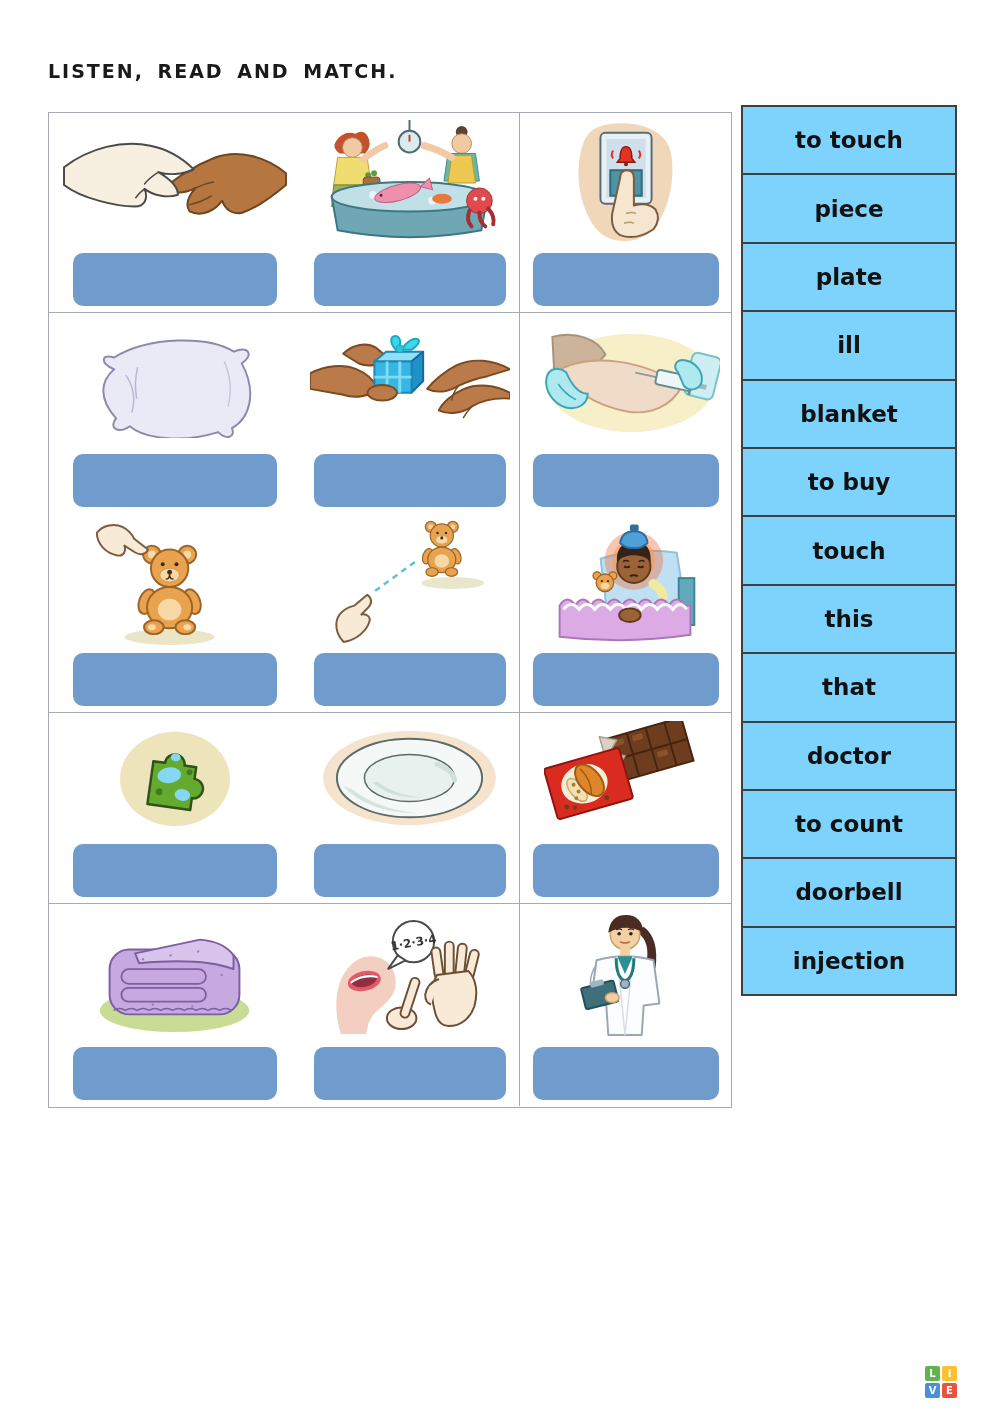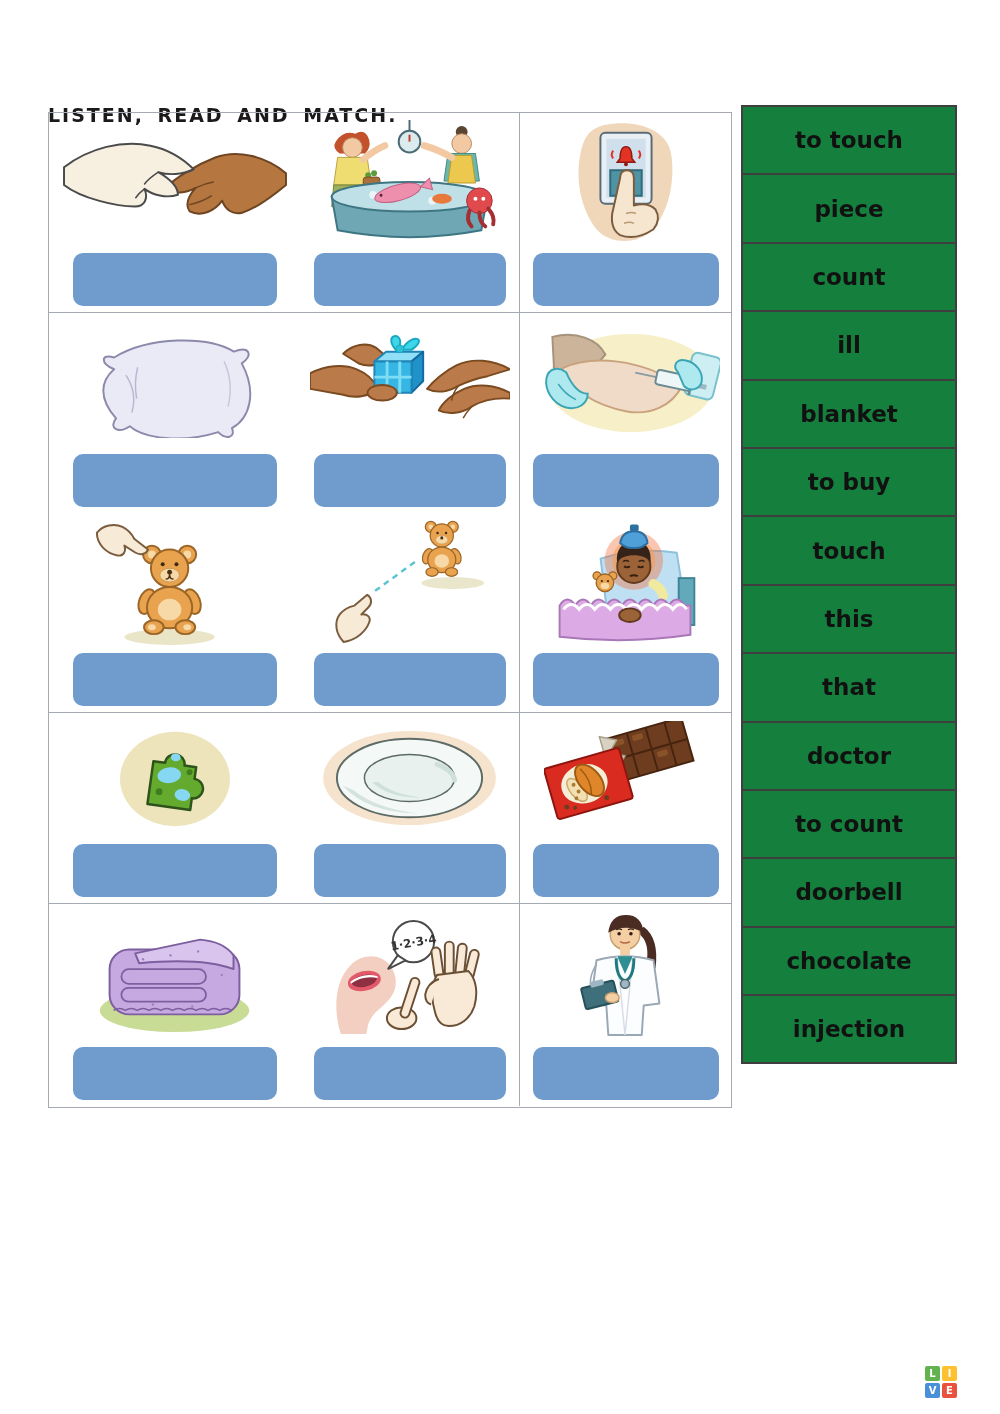--- a/index.html
+++ b/index.html
@@ -5,42 +5,42 @@
   :root{
     --answer:#6f9ccd;
     --line:#a6aab2;
     --wordborder:#3f3f3f;
     --logo:#17356b;
   }
   *{margin:0;padding:0;box-sizing:border-box;}
   body{background:#fff;font-family:"DejaVu Sans","Liberation Sans",sans-serif;}
   .page{position:relative;width:1000px;height:1414px;background:#fff;margin:0 auto;overflow:hidden;}
   .title{position:absolute;left:48px;top:60px;font-size:19px;font-weight:bold;color:#1a1a1a;
-         letter-spacing:2px;word-spacing:5px;margin-top:44px;}
+         letter-spacing:2px;word-spacing:5px;}
   
   .grid{position:absolute;left:48px;top:112px;width:684px;height:996px;border:1px solid var(--line);}
   .band{display:flex;width:100%;}
   .b1{height:200px;border-bottom:1px solid var(--line);}
   .b2{height:400px;border-bottom:1px solid var(--line);}
   .b3{height:191px;border-bottom:1px solid var(--line);}
   .b4{height:202px;}
   .col{display:flex;flex-direction:column;}
   .c1{width:252px;}
   .c2{width:218px;}
   .c3{width:212px;border-left:1px solid var(--line);}
   .cell{flex:1;display:flex;flex-direction:column;align-items:center;min-height:0;}
   .unit{height:200px;display:flex;flex-direction:column;align-items:center;}
   .pic{flex:1;display:flex;align-items:center;justify-content:center;width:100%;min-height:0;}
   .abox{height:53px;border-radius:10px;background:var(--answer);margin-bottom:6px;flex:none;}
   .c1 .abox{width:204px;}
   .c2 .abox{width:192px;}
   .c3 .abox{width:186px;}
   
   .words{position:absolute;left:741px;top:105px;width:216px;}
-  .word-cell{height:70.4px;border:2px solid var(--wordborder);margin-top:-2px;background:#15803d;
+  .word-cell{height:70.4px;border:2px solid var(--wordborder);margin-top:-2px;background:#7dd3fc;
              display:flex;align-items:center;justify-content:center;
              font-size:23px;font-weight:bold;color:#111;}
   .word-cell:first-child{margin-top:0;}
   
   .footer{position:absolute;right:43px;top:1366px;display:flex;align-items:center;gap:3px;}
   .tiles{display:grid;grid-template-columns:15px 15px;grid-template-rows:15px 15px;gap:2px;}
   .tile{display:flex;align-items:center;justify-content:center;color:#fff;font-size:10px;
         font-weight:bold;border-radius:2px;line-height:1;}
   .logo-text{font-size:27px;font-weight:bold;color:var(--logo);letter-spacing:-0.5px;}
   svg{display:block;}
@@ -425,31 +425,30 @@
         </div>
         <div class="abox"></div>
       </div>
         </div>
     </div>
   </div>
 
   <div class="words">
     <div class="word-cell">to touch</div>
     <div class="word-cell">piece</div>
-    <div class="word-cell">count</div>
+    <div class="word-cell">plate</div>
     <div class="word-cell">ill</div>
     <div class="word-cell">blanket</div>
     <div class="word-cell">to buy</div>
     <div class="word-cell">touch</div>
     <div class="word-cell">this</div>
     <div class="word-cell">that</div>
     <div class="word-cell">doctor</div>
     <div class="word-cell">to count</div>
     <div class="word-cell">doorbell</div>
-    <div class="word-cell">chocolate</div>
     <div class="word-cell">injection</div>
   </div>
 
   <div class="footer">
     <div class="tiles">
       <span class="tile" style="background-color: rgb(98, 178, 79);">L</span>
       <span class="tile" style="background-color: rgb(253, 192, 47);">I</span>
       <span class="tile" style="background-color: rgb(74, 144, 217);">V</span>
       <span class="tile" style="background-color: rgb(233, 83, 61);">E</span>
     </div>

